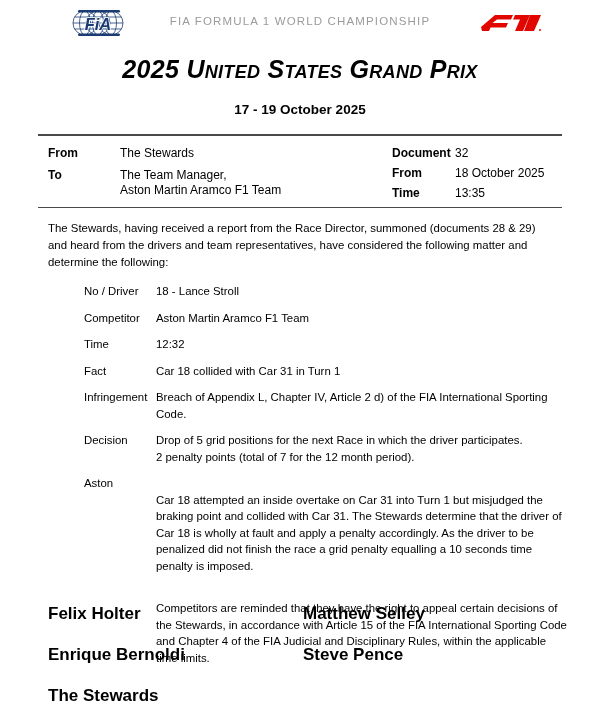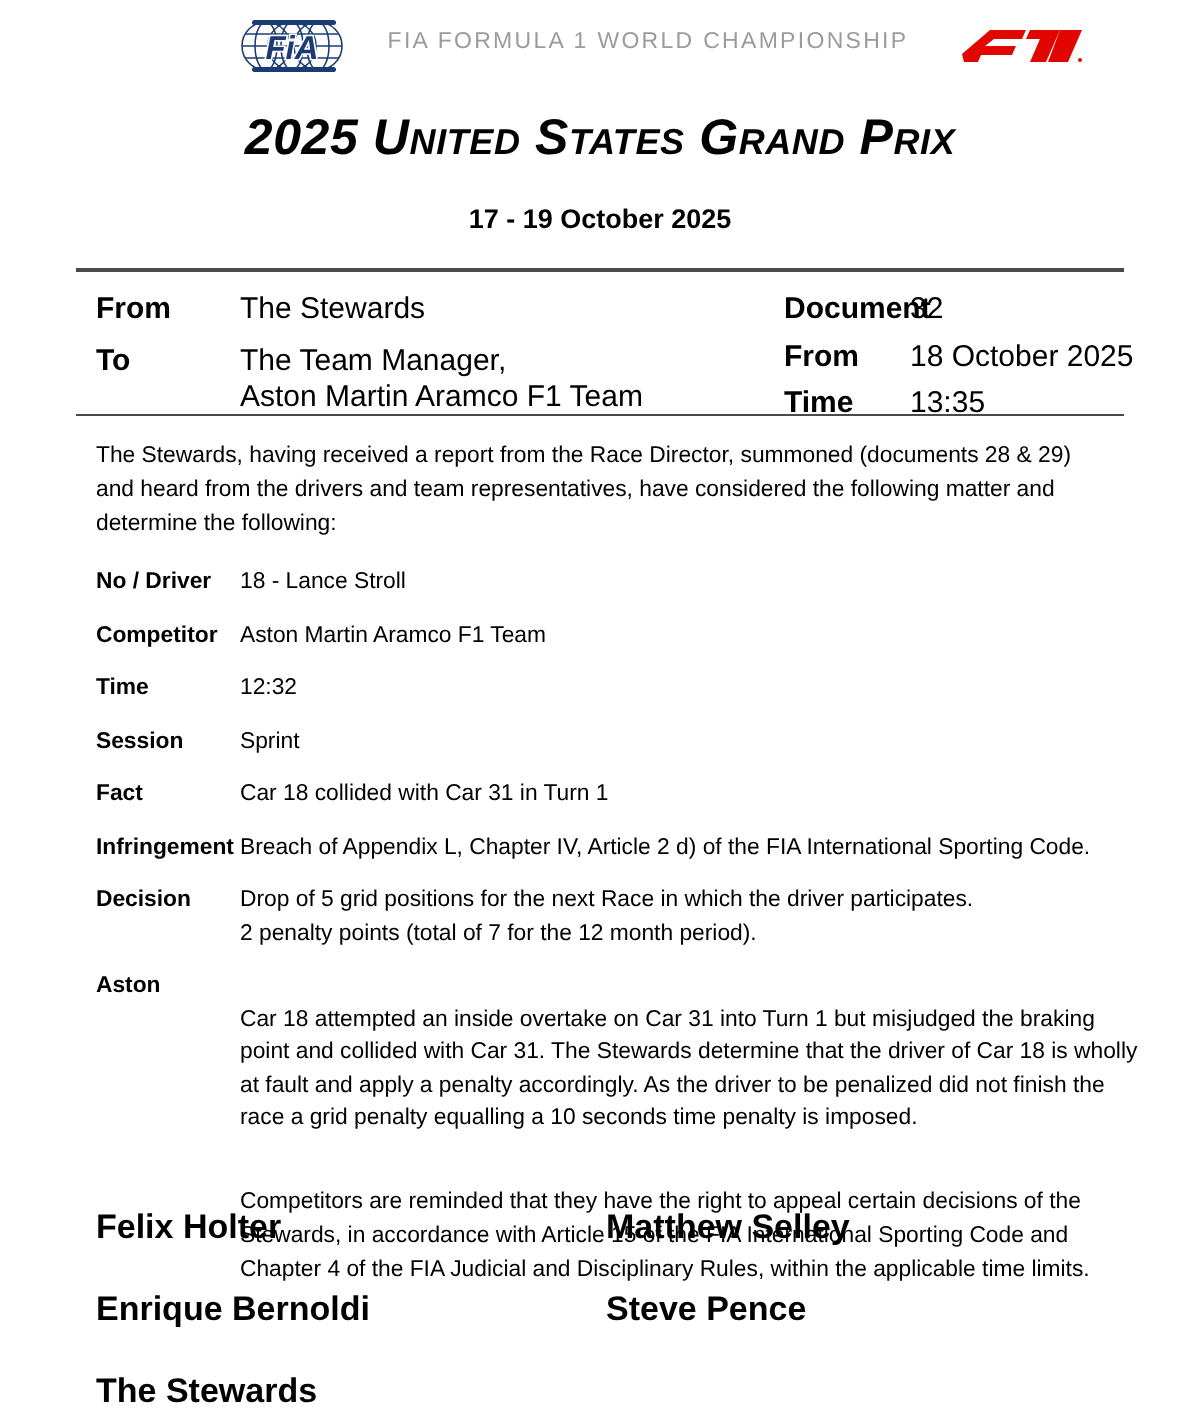--- a/index.html
+++ b/index.html
@@ -21,21 +21,20 @@
     height: 714px;
     position: relative;
     box-sizing: border-box;
   }
 
   
   .header {
     position: relative;
     height: 42px;
     margin-top: 4px;
-    margin-left: 48px;
   }
   .fia-logo {
     position: absolute;
     left: 68px;
     top: 2px;
     width: 60px;
     height: 34px;
   }
   .champ-line {
     position: absolute;
@@ -82,21 +81,21 @@
     background: #4a4a4a;
     margin: 0 38px 0 38px;
   }
   .rule-top { margin-top: 17px; }
   .rule-mid { margin-top: 11px; }
 
   
   .meta {
     position: relative;
     height: 60px;
-    font-size: 15px;
+    font-size: 12px;
     text-decoration: underline;
   }
   .meta-left {
     position: absolute;
     left: 48px;
     top: 10px;
     width: 330px;
   }
   .meta-right {
     position: absolute;
@@ -135,24 +134,25 @@
     font-size: 11.4px;
   }
   .drow {
     display: flex;
     align-items: flex-start;
     padding: 0 30px 0 48px;
     margin-bottom: 10px;
   }
   .drow.reason-row { margin-bottom: 0; }
   .dlabel {
-    font-weight: bold;
+    font-weight: normal;
     flex: 0 0 auto;
     width: 72px;
     line-height: 1.45;
+    margin-left: 36px;
   }
   .dvalue {
     flex: 1 1 auto;
     line-height: 1.45;
     white-space: pre-line;
   }
   .reason-paras p {
     margin: 0 0 9px 0;
     line-height: 1.45;
   }
@@ -270,24 +270,20 @@
     <div class="drow">
       <div class="dlabel">Competitor</div>
       <div class="dvalue">Aston Martin Aramco F1 Team</div>
     </div>
 
     <div class="drow">
       <div class="dlabel">Time</div>
       <div class="dvalue">12:32</div>
     </div>
 
-    <div class="drow">
-      <div class="dlabel">Session</div>
-      <div class="dvalue">Sprint</div>
-    </div>
 
     <div class="drow">
       <div class="dlabel">Fact</div>
       <div class="dvalue">Car 18 collided with Car 31 in Turn 1</div>
     </div>
 
     <div class="drow">
       <div class="dlabel">Infringement</div>
       <div class="dvalue">Breach of Appendix L, Chapter IV, Article 2 d) of the FIA International Sporting Code.</div>
     </div>

